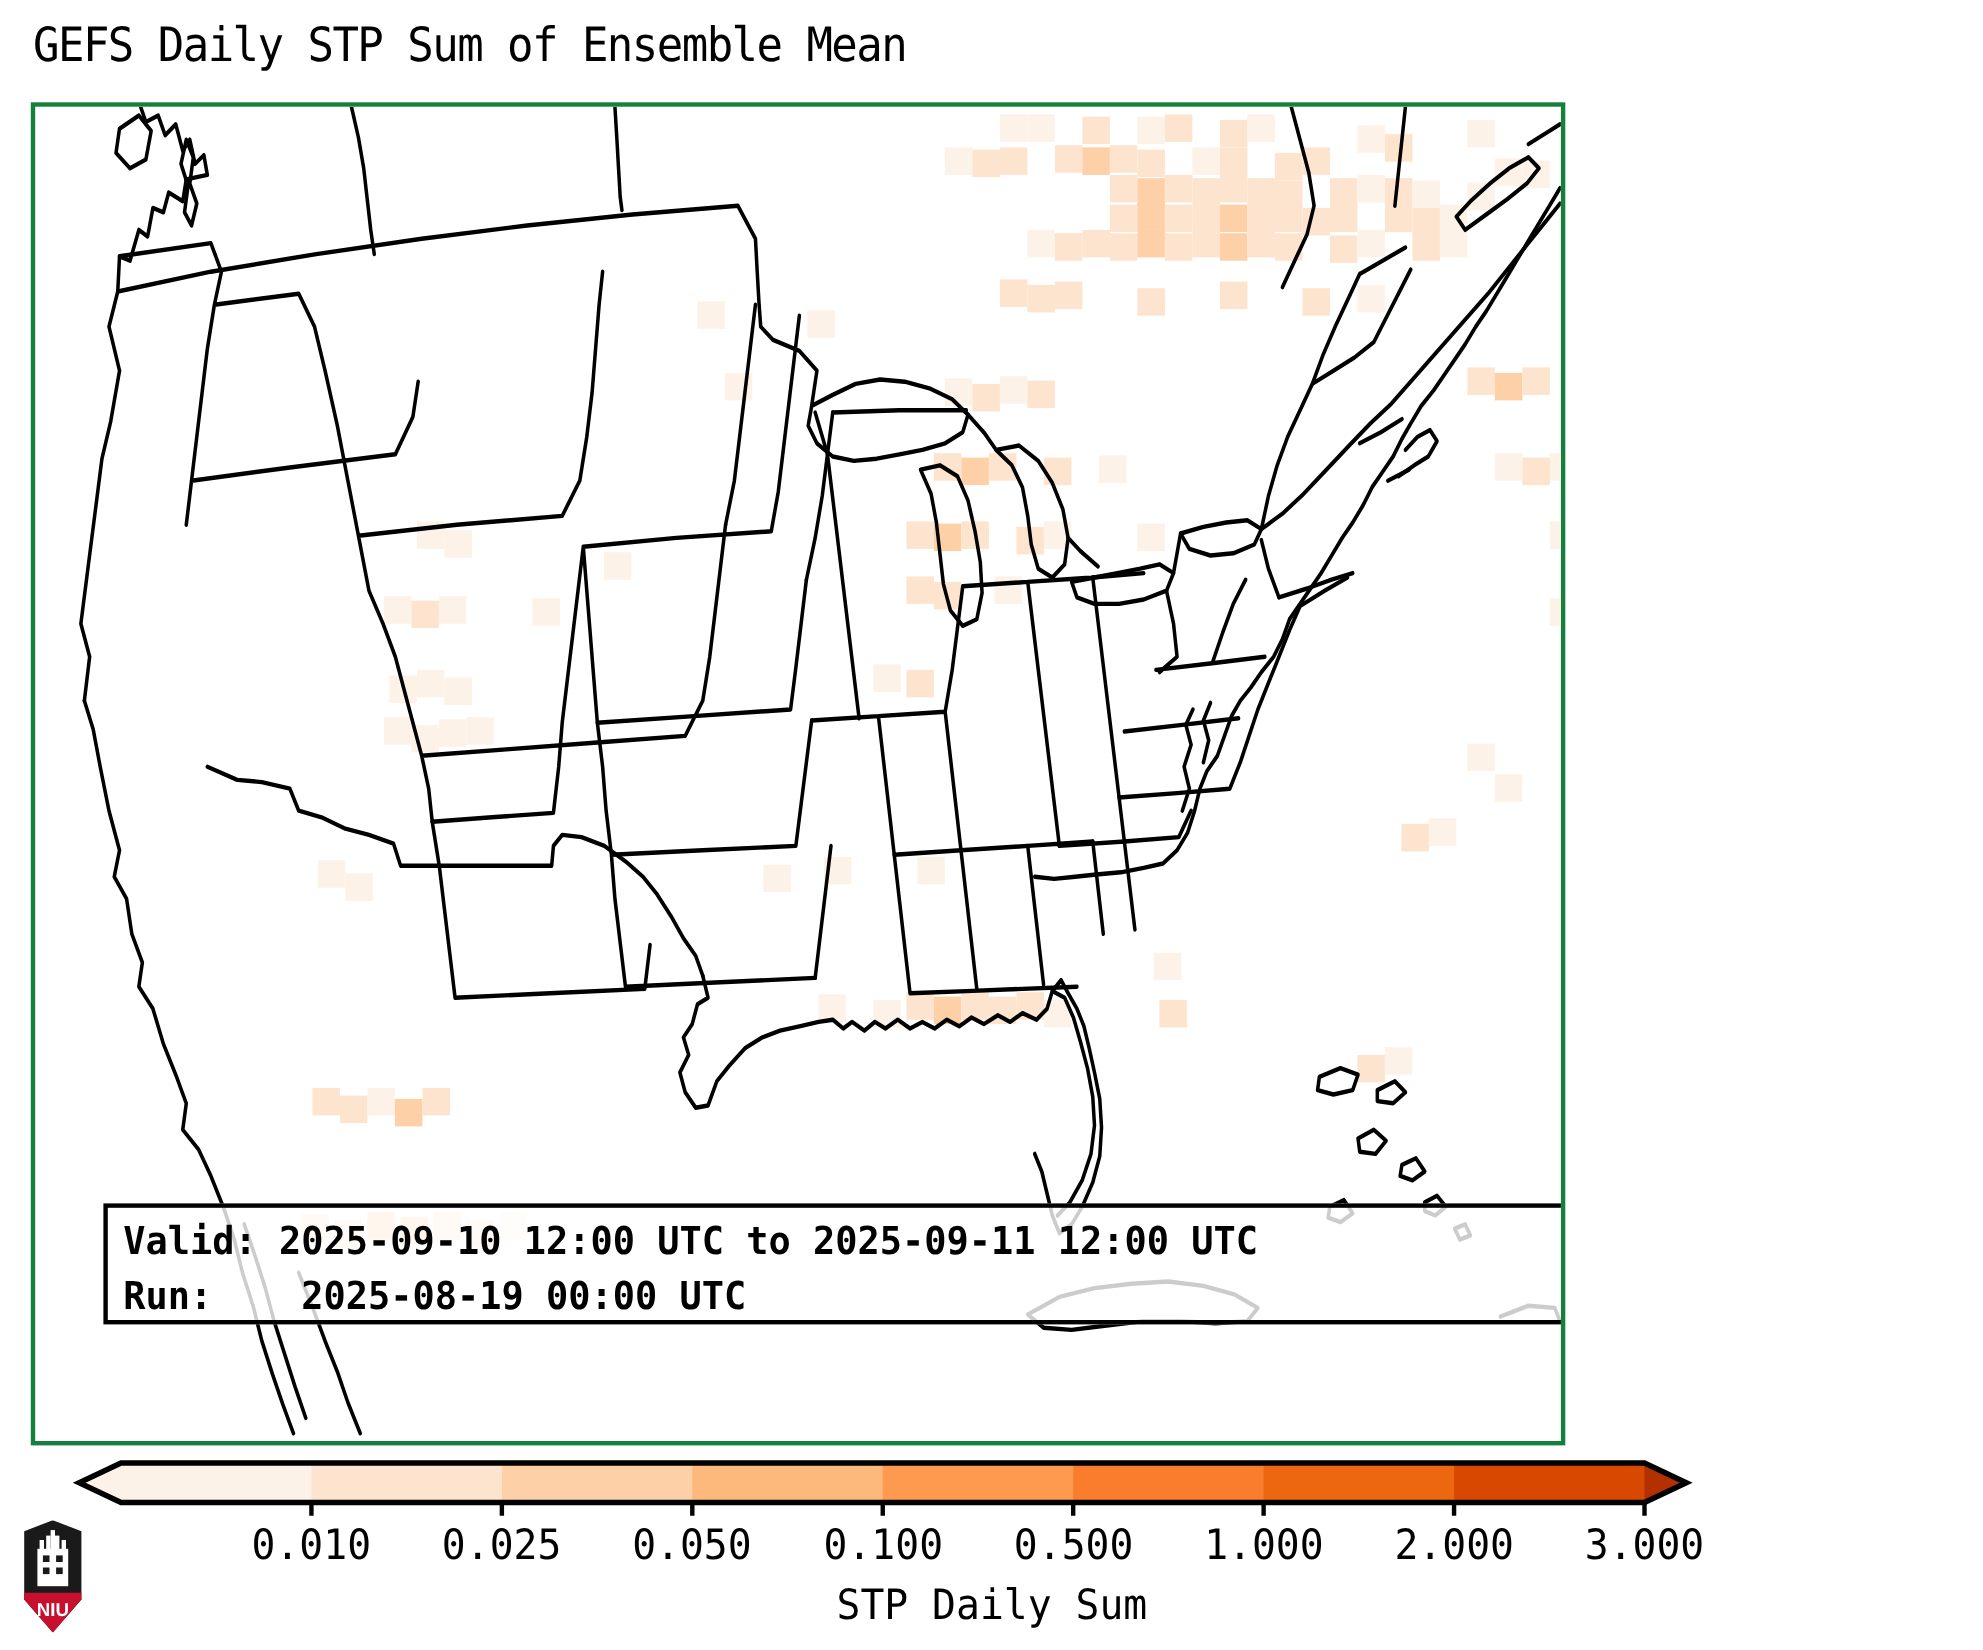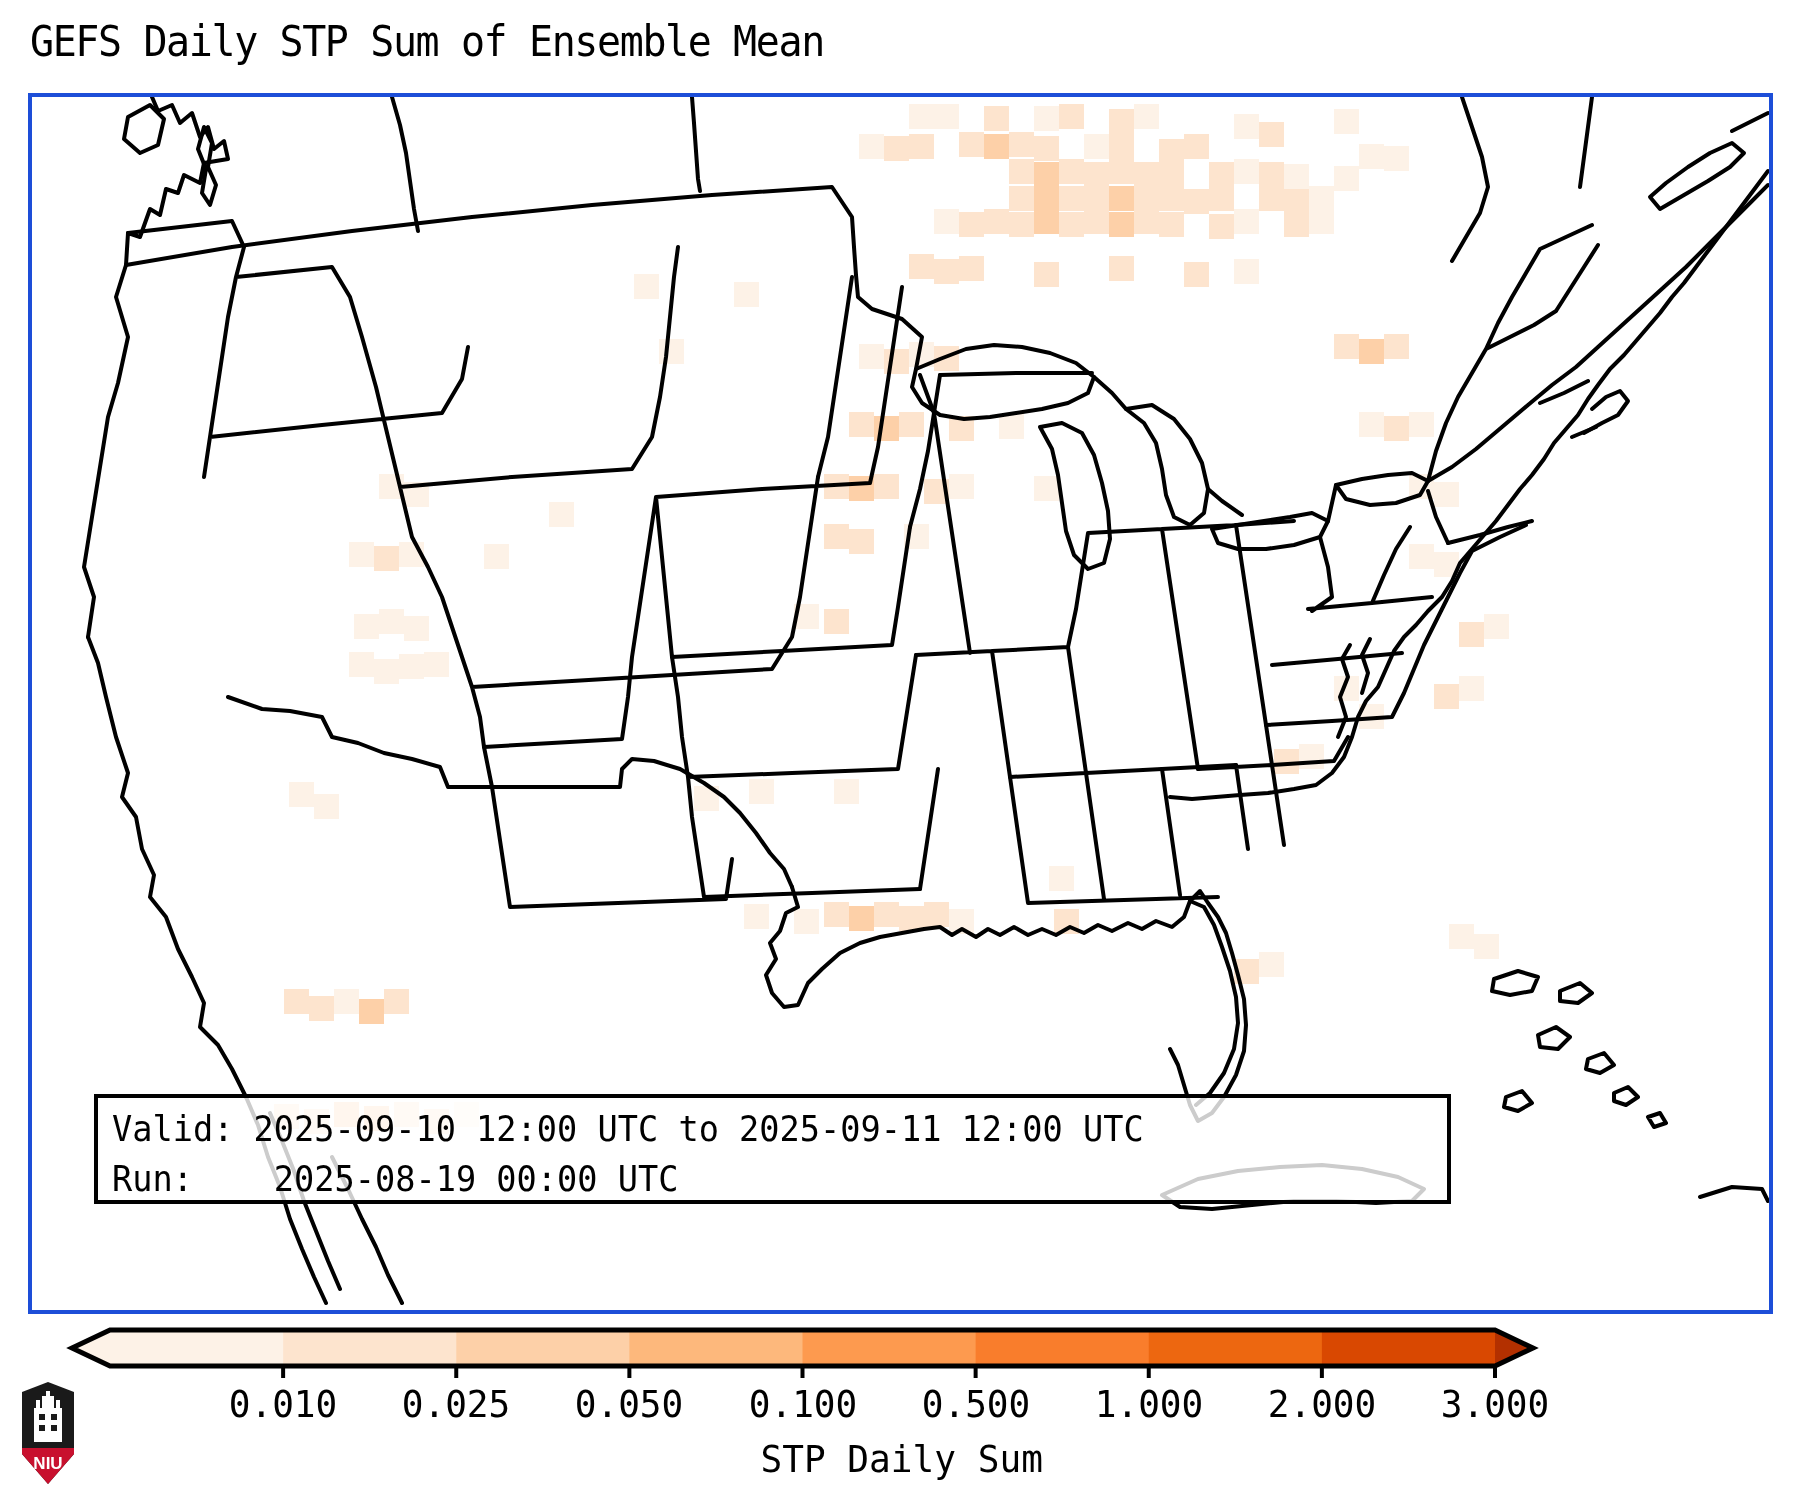--- a/index.html
+++ b/index.html
@@ -7,22 +7,22 @@
        font-family:"DejaVu Sans Mono","Liberation Mono",monospace;}
 
   #title{
     position:absolute;left:30px;top:16px;
     font-size:43px;letter-spacing:-1.5px;color:#000;
     font-family:"DejaVu Sans Mono","Liberation Mono",monospace;
     white-space:nowrap;transform:scaleX(0.93);transform-origin:left top;
   }
 
   #map-frame{
-    position:absolute;left:28px;top:93px;width:1745px;height:1221px;
-    border:4px solid #1d4ed8;box-sizing:border-box;background:#fff;overflow:hidden;
+    position:absolute;left:28px;top:93px;width:1395px;height:1221px;
+    border:4px solid #15803d;box-sizing:border-box;background:#fff;overflow:hidden;font-weight:bold;
   }
   #map-svg{position:absolute;left:0;top:0;width:100%;height:100%;}
   #grid-layer{position:absolute;left:0;top:0;width:100%;height:100%;}
   .cell{position:absolute;}
 
   #infobox{
     position:absolute;left:62px;top:997px;width:1357px;height:110px;
     border:4px solid #000;box-sizing:border-box;
     background:rgba(255,255,255,0.80);
     padding:6px 14px 0 14px;

